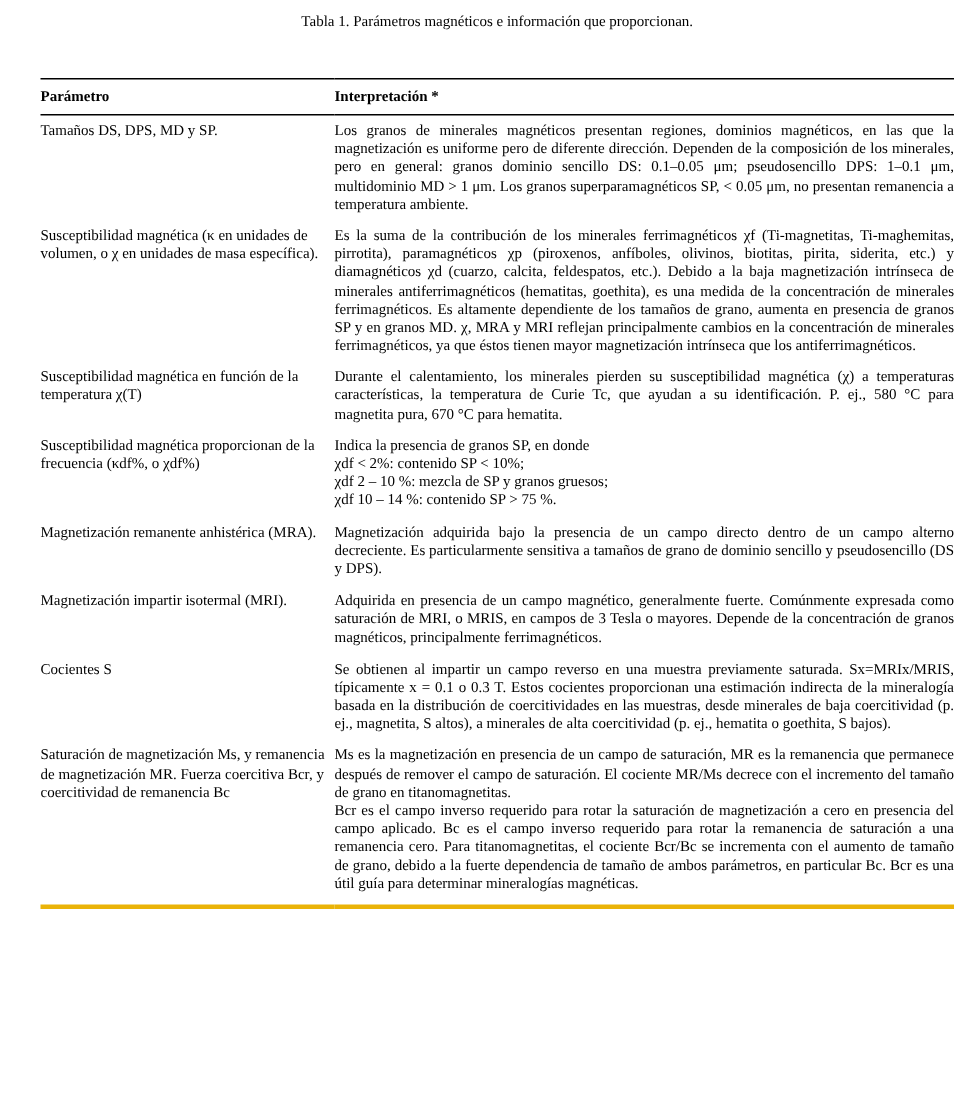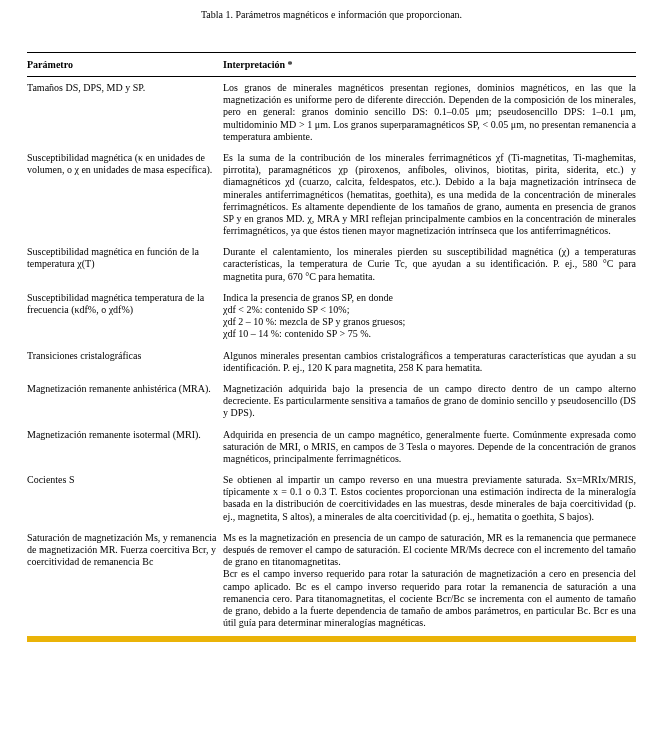--- a/index.html
+++ b/index.html
@@ -50,21 +50,21 @@
   }
   td.param {
     padding-right: 14px;
   }
   td.interp {
     text-align: justify;
     white-space: pre-line;
     font-family: Liberation Serif, serif;
   }
   table.params tr.last td {
-    border-bottom: 6px solid #eab308;
+    border-bottom: 3px solid #eab308;
     padding-bottom: 7px;
   }
   .footnote {
     margin-top: 5px;
     line-height: 1.25;
     text-align: justify;
     font-size: 10px;
   }
 </style>
 </head>
@@ -88,36 +88,32 @@
       </tr>
       <tr>
         <td class="param">Susceptibilidad magnética (κ en unidades de volumen, o χ en unidades de masa específica).</td>
         <td class="interp">Es la suma de la contribución de los minerales ferrimagnéticos χf (Ti-magnetitas, Ti-maghemitas, pirrotita), paramagnéticos χp (piroxenos, anfíboles, olivinos, biotitas, pirita, siderita, etc.) y diamagnéticos χd (cuarzo, calcita, feldespatos, etc.). Debido a la baja magnetización intrínseca de minerales antiferrimagnéticos (hematitas, goethita), es una medida de la concentración de minerales ferrimagnéticos. Es altamente dependiente de los tamaños de grano, aumenta en presencia de granos SP y en granos MD. χ, MRA y MRI reflejan principalmente cambios en la concentración de minerales ferrimagnéticos, ya que éstos tienen mayor magnetización intrínseca que los antiferrimagnéticos.</td>
       </tr>
       <tr>
         <td class="param">Susceptibilidad magnética en función de la temperatura χ(T)</td>
         <td class="interp">Durante el calentamiento, los minerales pierden su susceptibilidad magnética (χ) a temperaturas características, la temperatura de Curie Tc, que ayudan a su identificación. P. ej., 580 °C para magnetita pura, 670 °C para hematita.</td>
       </tr>
       <tr>
-        <td class="param">Susceptibilidad magnética temperatura de la frecuencia (κdf%, o χdf%)</td>
+        <td class="param">Susceptibilidad magnética proporcionan de la frecuencia (κdf%, o χdf%)</td>
         <td class="interp">Indica la presencia de granos SP, en donde
 χdf &lt; 2%: contenido SP &lt; 10%;
 χdf 2 – 10 %: mezcla de SP y granos gruesos;
 χdf 10 – 14 %: contenido SP &gt; 75 %.</td>
       </tr>
       <tr>
-        <td class="param">Transiciones cristalográficas</td>
-        <td class="interp">Algunos minerales presentan cambios cristalográficos a temperaturas características que ayudan a su identificación. P. ej., 120 K para magnetita, 258 K para hematita.</td>
-      </tr>
-      <tr>
         <td class="param">Magnetización remanente anhistérica (MRA).</td>
         <td class="interp">Magnetización adquirida bajo la presencia de un campo directo dentro de un campo alterno decreciente. Es particularmente sensitiva a tamaños de grano de dominio sencillo y pseudosencillo (DS y DPS).</td>
       </tr>
       <tr>
-        <td class="param">Magnetización remanente isotermal (MRI).</td>
+        <td class="param">Magnetización impartir isotermal (MRI).</td>
         <td class="interp">Adquirida en presencia de un campo magnético, generalmente fuerte. Comúnmente expresada como saturación de MRI, o MRIS, en campos de 3 Tesla o mayores. Depende de la concentración de granos magnéticos, principalmente ferrimagnéticos.</td>
       </tr>
       <tr>
         <td class="param">Cocientes S</td>
         <td class="interp">Se obtienen al impartir un campo reverso en una muestra previamente saturada. Sx=MRIx/MRIS, típicamente x = 0.1 o 0.3 T. Estos cocientes proporcionan una estimación indirecta de la mineralogía basada en la distribución de coercitividades en las muestras, desde minerales de baja coercitividad (p. ej., magnetita, S altos), a minerales de alta coercitividad (p. ej., hematita o goethita, S bajos).</td>
       </tr>
       <tr class="last">
         <td class="param">Saturación de magnetización Ms, y remanencia de magnetización MR. Fuerza coercitiva Bcr, y coercitividad de remanencia Bc</td>
         <td class="interp">Ms es la magnetización en presencia de un campo de saturación, MR es la remanencia que permanece después de remover el campo de saturación. El cociente MR/Ms decrece con el incremento del tamaño de grano en titanomagnetitas.
 Bcr es el campo inverso requerido para rotar la saturación de magnetización a cero en presencia del campo aplicado. Bc es el campo inverso requerido para rotar la remanencia de saturación a una remanencia cero. Para titanomagnetitas, el cociente Bcr/Bc se incrementa con el aumento de tamaño de grano, debido a la fuerte dependencia de tamaño de ambos parámetros, en particular Bc. Bcr es una útil guía para determinar mineralogías magnéticas.</td>

